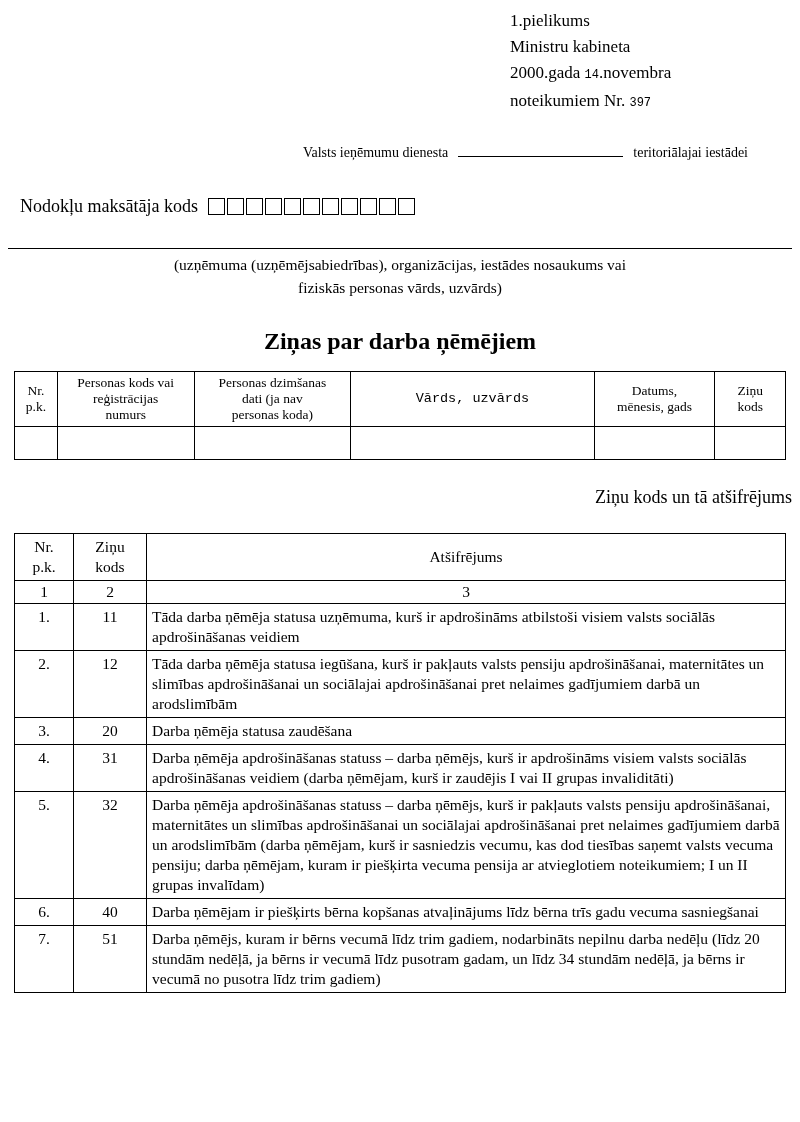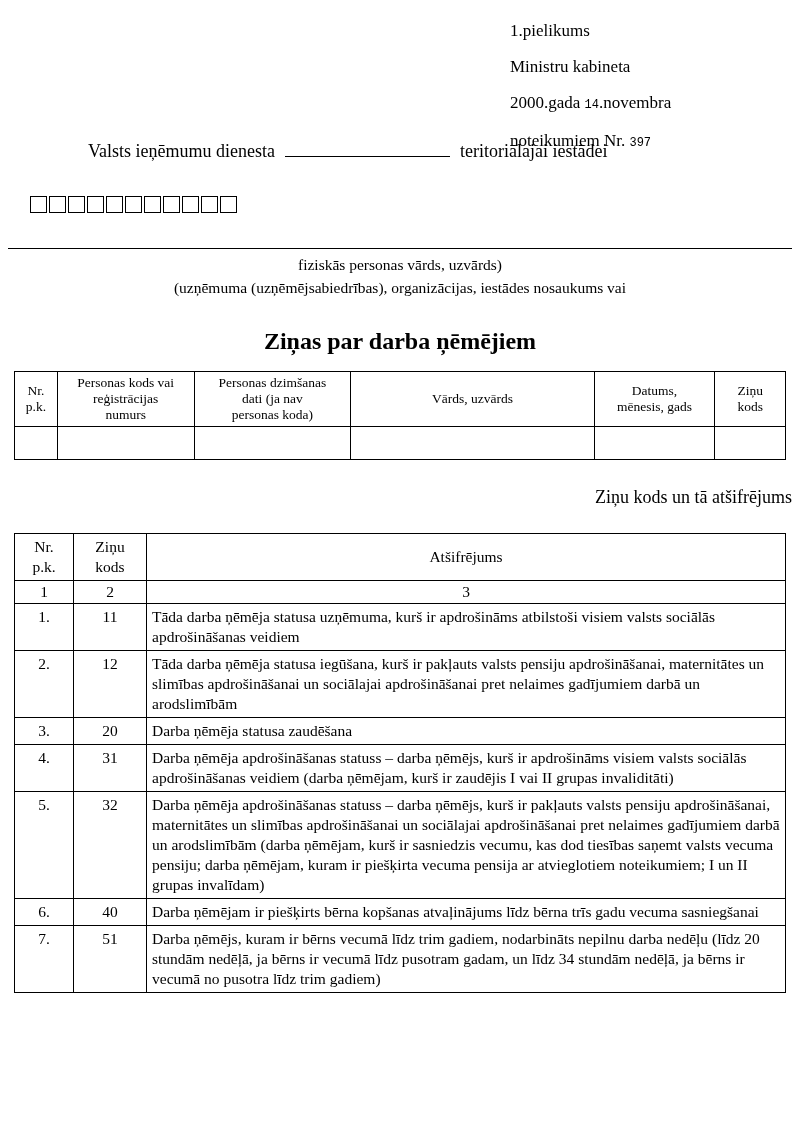--- a/index.html
+++ b/index.html
@@ -24,35 +24,36 @@
   }
 
   
   .header {
     position: absolute;
     left: 510px;
     top: 8px;
     font-size: 17px;
     line-height: 26px;
   }
-  .header div { white-space: pre; margin-top: 10px; }
+  .header div { white-space: pre; }
   .hdr-mono {
     font-family: "Liberation Mono", monospace;
     font-size: 12px;
   }
 
   
   .vid-line {
     position: absolute;
     left: 88px;
     top: 140px;
-    font-size: 18px;
+    font-size: 14px;
     width: 660px;
     display: flex;
     align-items: baseline;
+    justify-content: flex-end;
   }
   .vid-blank {
     display: inline-block;
     width: 165px;
     border-bottom: 1px solid #000;
     margin: 0 10px;
     height: 16px;
   }
 
   
@@ -172,55 +173,56 @@
     <div><span>noteikumiem Nr.</span> <span class="hdr-mono">397</span></div>
   </div>
 
   <div class="vid-line">
     <span>Valsts ieņēmumu dienesta</span>
     <span class="vid-blank"></span>
     <span>teritoriālajai iestādei</span>
   </div>
 
   <div class="taxcode">
+    <span>Nodokļu maksātāja kods</span>
     <span class="boxes">
       <span></span>
       <span></span>
       <span></span>
       <span></span>
       <span></span>
       <span></span>
       <span></span>
       <span></span>
       <span></span>
       <span></span>
       <span></span>
     </span>
   </div>
 
   <div class="name-rule"></div>
   <div class="name-caption">
+    <div>(uzņēmuma (uzņēmējsabiedrības), organizācijas, iestādes nosaukums vai</div>
     <div>fiziskās personas vārds, uzvārds)</div>
-    <div>(uzņēmuma (uzņēmējsabiedrības), organizācijas, iestādes nosaukums vai</div>
   </div>
 
   <div class="sect-title" id="title-employees">Ziņas par darba ņēmējiem</div>
 
   <table class="t1">
     <tbody>
         <tr>
       <td style="width:38px; white-space:pre;">Nr.
 p.k.</td>
       <td style="width:132px; white-space:pre;margin-top:8px;">Personas kods vai
 reģistrācijas
 numurs</td>
       <td style="width:152px; white-space:pre;">Personas dzimšanas
 dati (ja nav
 personas koda)</td>
-      <td style="width:240px;">Vārds, uzvārds</td>
+      <td style="width:240px;font-family:Liberation Mono, monospace;">Vārds, uzvārds</td>
       <td style="width:116px; white-space:pre;">Datums,
 mēnesis, gads</td>
       <td style="width:66px; white-space:pre;">Ziņu
 kods</td>
     </tr>
     <tr class="empty">
       <td></td>
       <td></td>
       <td></td>
       <td></td>

